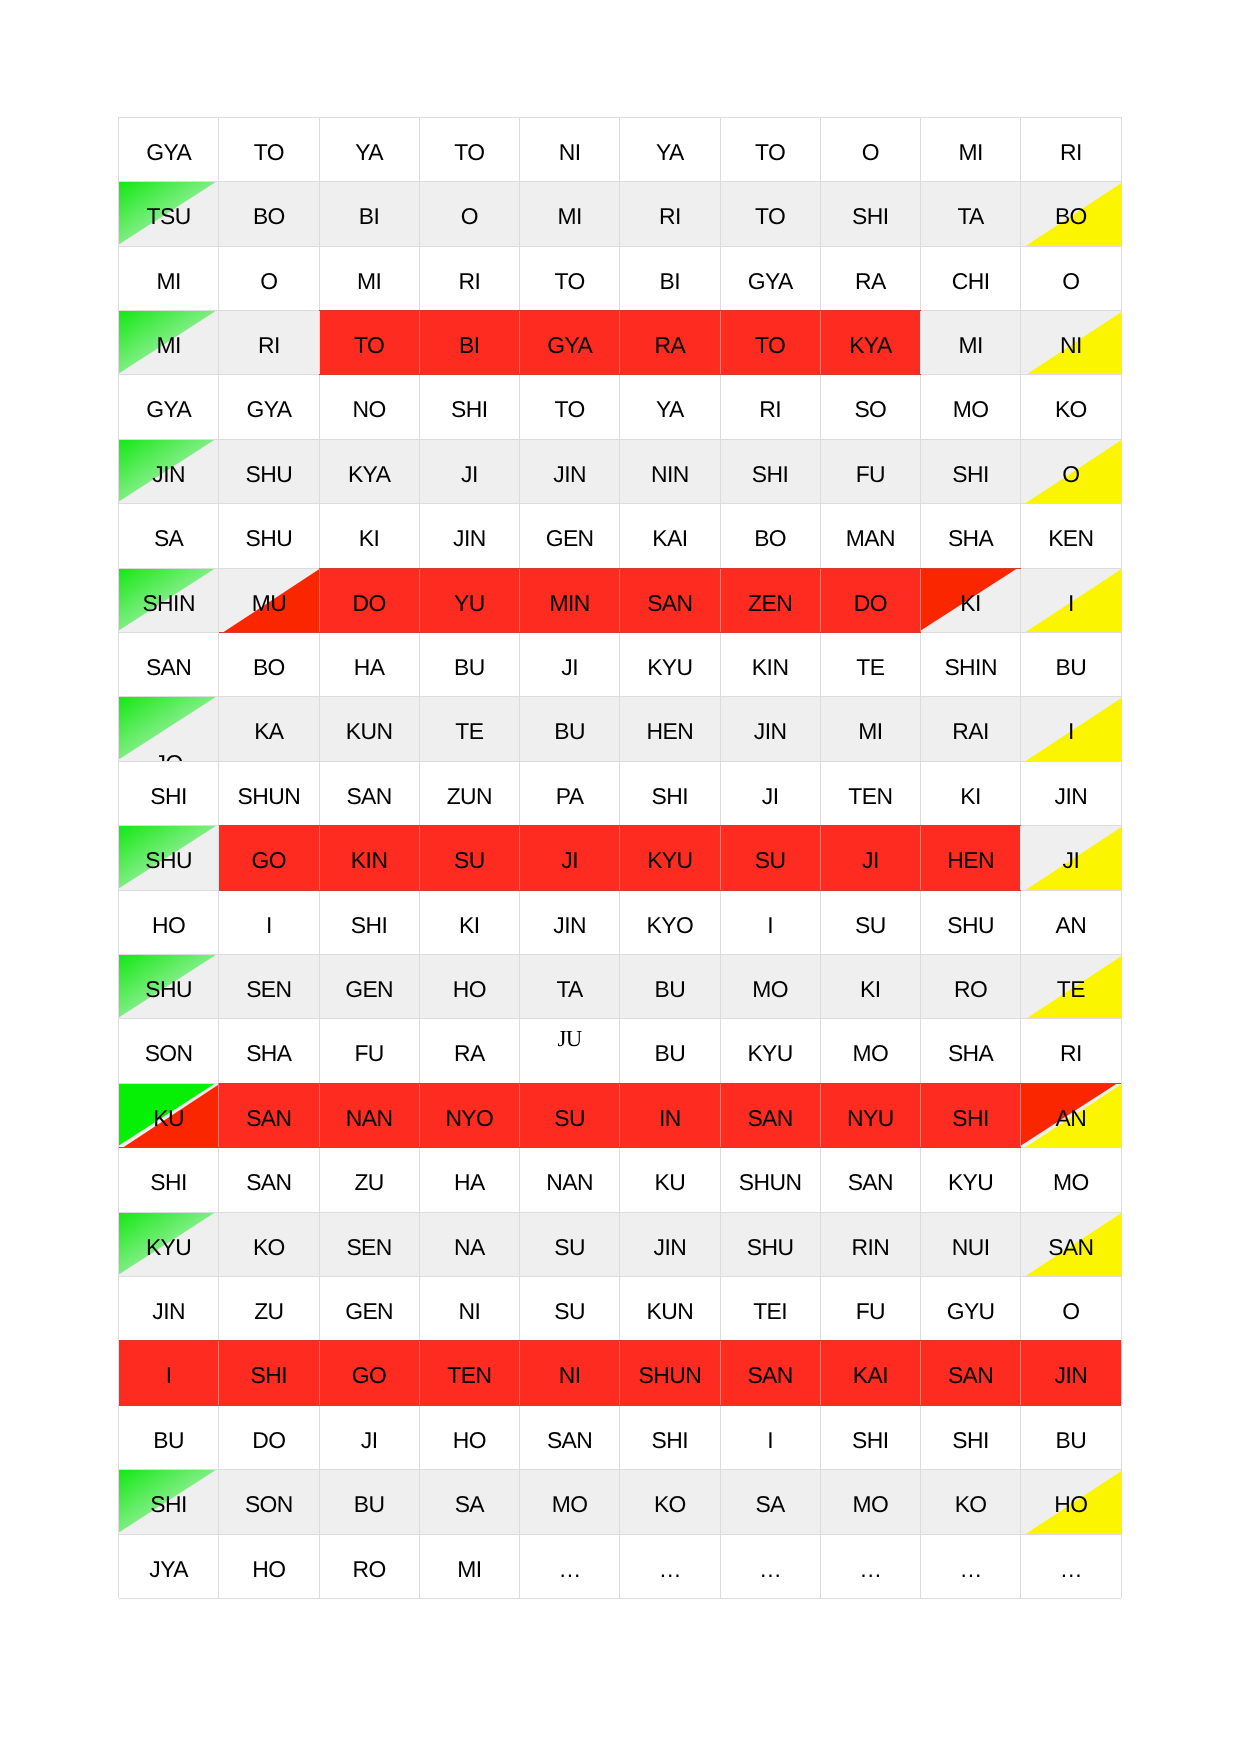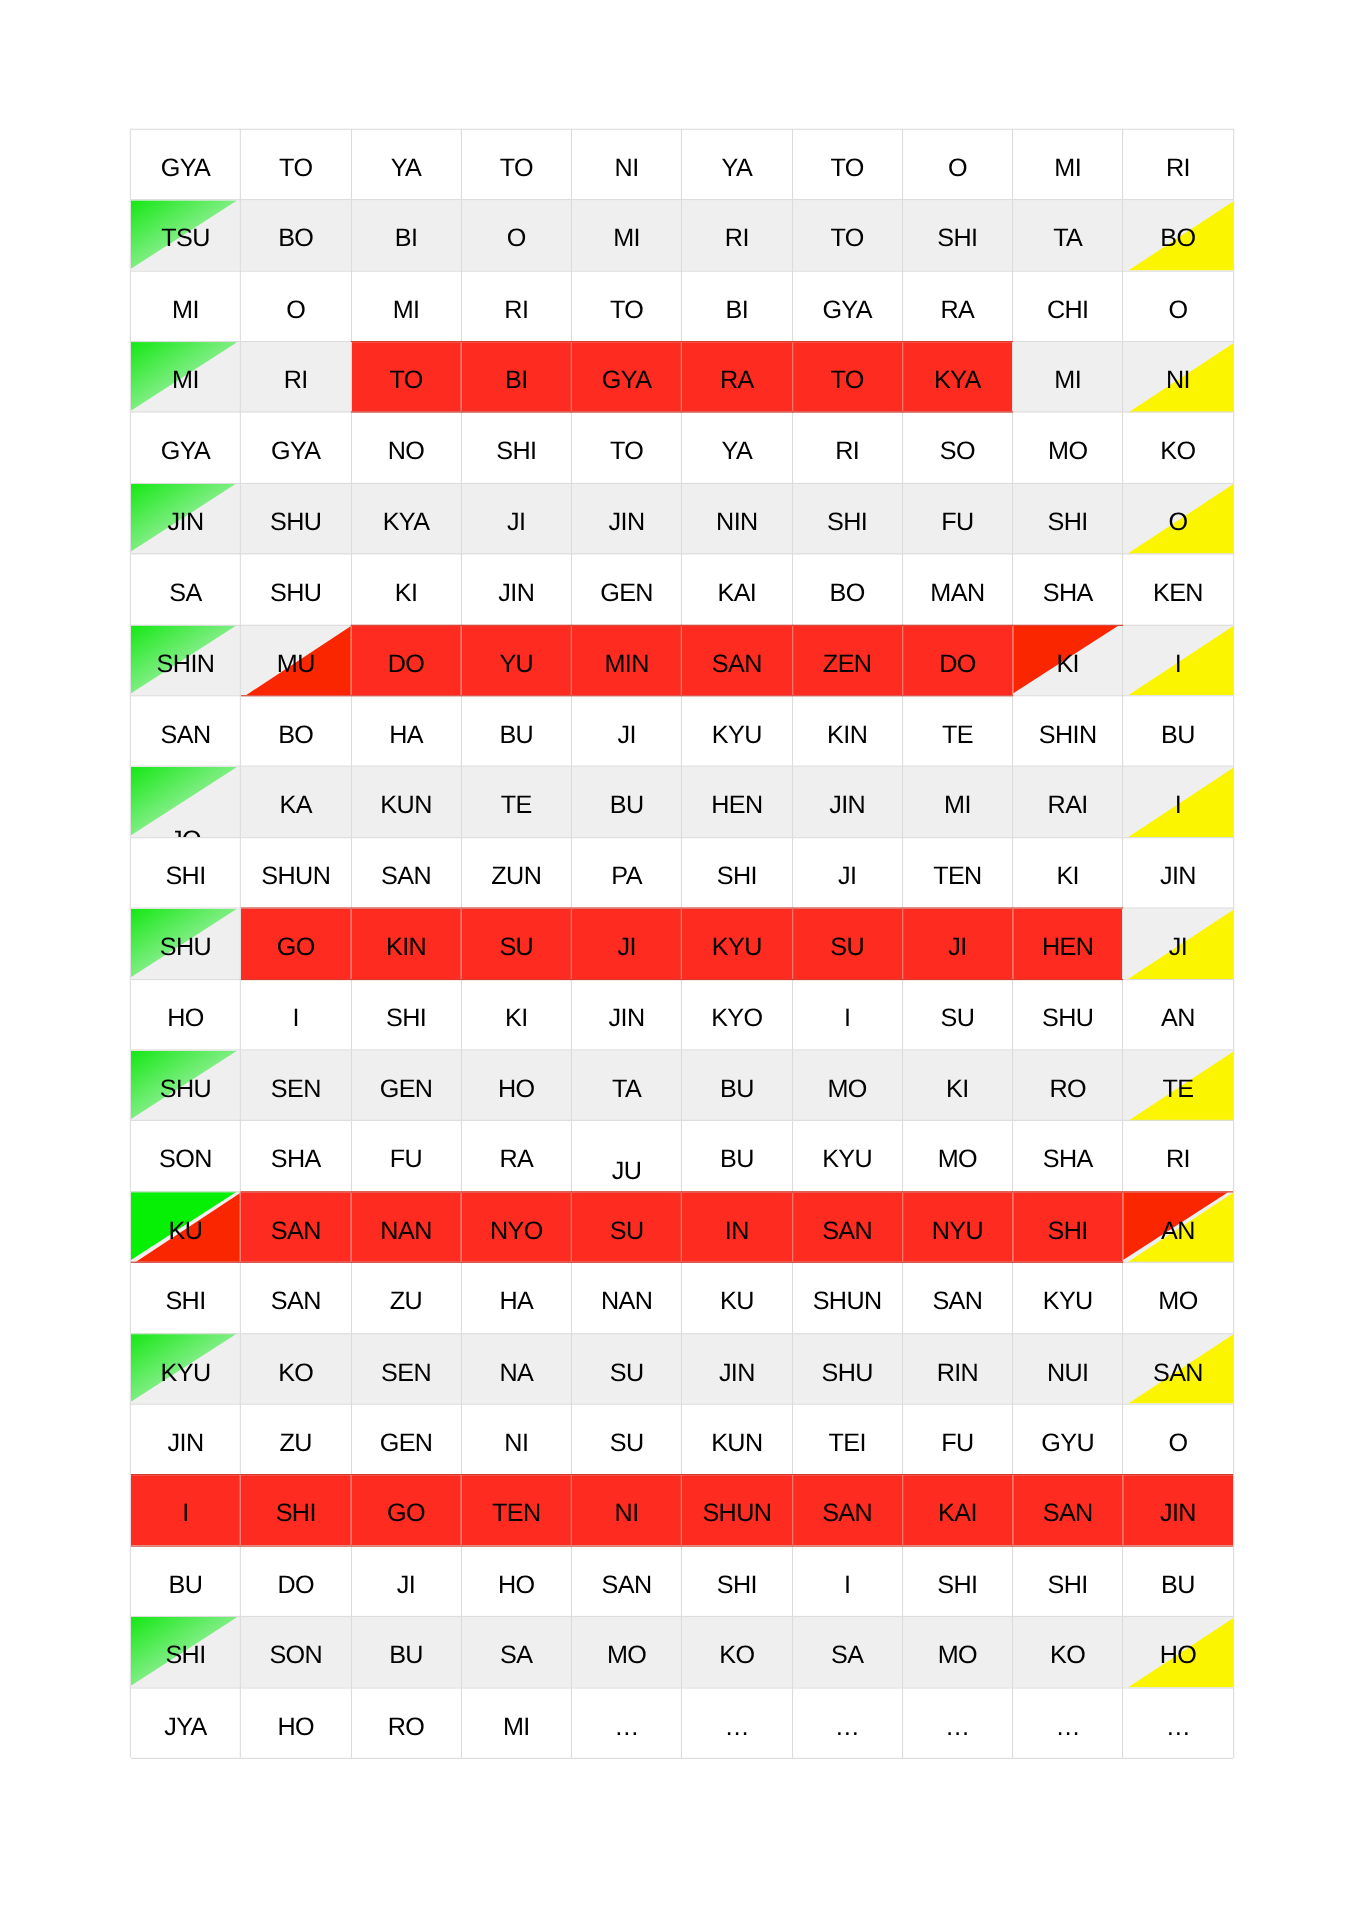--- a/index.html
+++ b/index.html
@@ -597,21 +597,21 @@
     <div class="cell odd" style="left: 218.75px; top: 1018.9px; width: 100.25px; height: 64.4px;">
       <span class="label" style="top: 23.5px;">SHA</span>
     </div>
     <div class="cell odd" style="left: 319px; top: 1018.9px; width: 100.25px; height: 64.4px;">
       <span class="label" style="top: 23.5px;">FU</span>
     </div>
     <div class="cell odd" style="left: 419.25px; top: 1018.9px; width: 100.25px; height: 64.4px;">
       <span class="label" style="top: 23.5px;">RA</span>
     </div>
     <div class="cell odd" style="left: 519.5px; top: 1018.9px; width: 100.25px; height: 64.4px;">
-      <span class="label" style="top: 34px;">JU</span>
+      <span class="label" style="top: 9px; font-family: Liberation Serif, serif;">JU</span>
     </div>
     <div class="cell odd" style="left: 619.75px; top: 1018.9px; width: 100.25px; height: 64.4px;">
       <span class="label" style="top: 23.5px;">BU</span>
     </div>
     <div class="cell odd" style="left: 720px; top: 1018.9px; width: 100.25px; height: 64.4px;">
       <span class="label" style="top: 23.5px;">KYU</span>
     </div>
     <div class="cell odd" style="left: 820.25px; top: 1018.9px; width: 100.25px; height: 64.4px;">
       <span class="label" style="top: 23.5px;">MO</span>
     </div>

